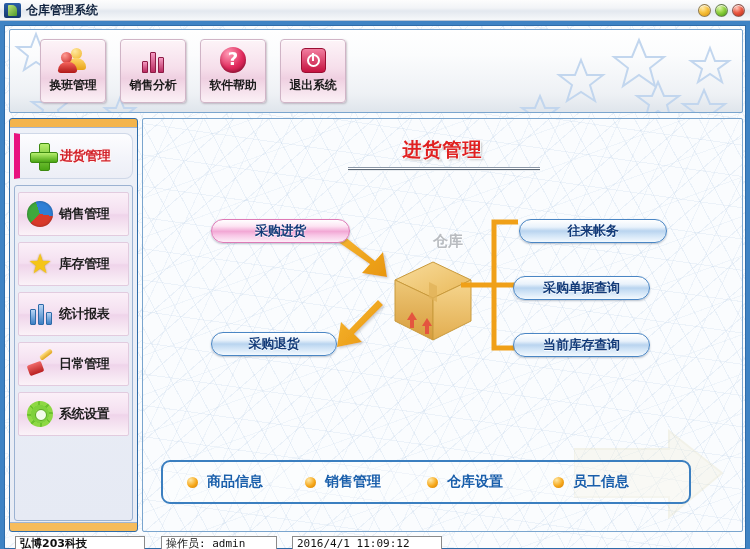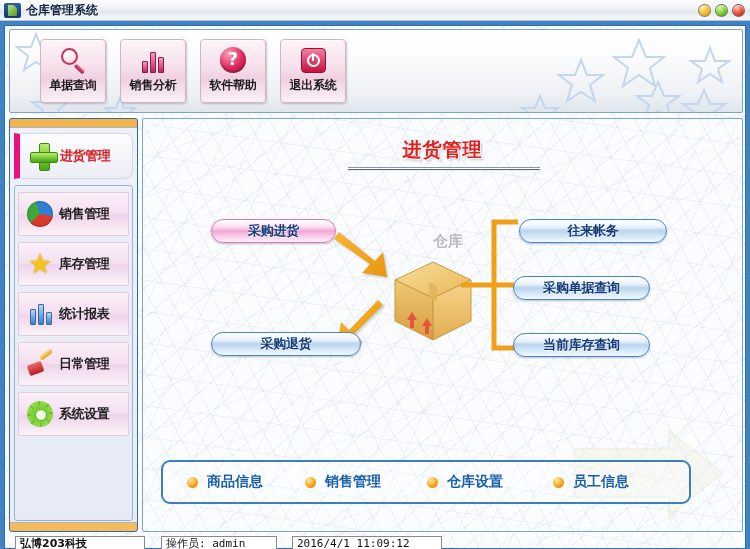--- a/index.html
+++ b/index.html
@@ -263,22 +263,22 @@
     border:1px solid #4a86c4;
     color:#123a78;
     text-shadow:0 1px 0 rgba(255,255,255,.9);
   }
   .pill.pink {
     background:linear-gradient(to bottom,#ffffff 0%,#fde4f3 28%,#f2a8d5 52%,#f8c7e6 70%,#fdeef8 100%);
     border:1px solid #de7ab6;
     color:#123a78;
     text-shadow:0 1px 0 rgba(255,255,255,.9);
   }
-  #pill-buy     { left:68px; top:100px;  width:125px; }
-  #pill-return  { left:68px; top:213px;  width:150px; }
+  #pill-buy     { left:68px; top:100px;  width:139px; }
+  #pill-return  { left:68px; top:213px;  width:126px; }
   #pill-acct    { left:376px; top:100px; width:148px; }
   #pill-doc     { left:370px; top:157px; width:137px; }
   #pill-stock   { left:370px; top:214px; width:137px; }
 
   .wh-label {
     position:absolute; left:258px; top:113px; width:62px; text-align:right;
     font-size:15px; font-weight:bold; color:#b9bcc0;
     text-shadow:1px 1px 1px rgba(255,255,255,.9);
   }
   
@@ -354,30 +354,32 @@
               <polygon points="530,66 535,78 548,78 538,86 541,98 530,91 519,98 523,86 512,78 525,78"></polygon>
               <polygon points="629,10 636,27 654,27 640,38 645,56 629,45 613,56 618,38 604,27 622,27"></polygon>
               <polygon points="648,52 654,66 669,66 657,75 661,90 648,81 635,90 639,75 627,66 642,66"></polygon>
               <polygon points="700,18 705,31 719,31 708,39 712,52 700,44 688,52 692,39 681,31 695,31"></polygon>
               <polygon points="694,60 700,74 715,74 703,83 707,98 694,89 681,98 685,83 673,74 688,74"></polygon>
             </g>
           </svg>
         </div>
 
         <div class="toolbar">
-
           <div class="tbtn">
             <div class="ico">
-              <div class="ic-search">
-                  <div class="lens"></div>
-                  <div class="hdl"></div>
+              <div class="ic-shift">
+                  <div class="h1"></div>
+                  <div class="b1"></div>
+                  <div class="h2"></div>
+                  <div class="b2"></div>
                 </div>
             </div>
-            <div class="lbl">单据查询</div>
-          </div>
+            <div class="lbl">换班管理</div>
+          </div>
+
 
           <div class="tbtn">
             <div class="ico">
               <div class="ic-bars">
                   <i></i>
                   <i></i>
                   <i></i>
                 </div>
             </div>
             <div class="lbl">销售分析</div>

